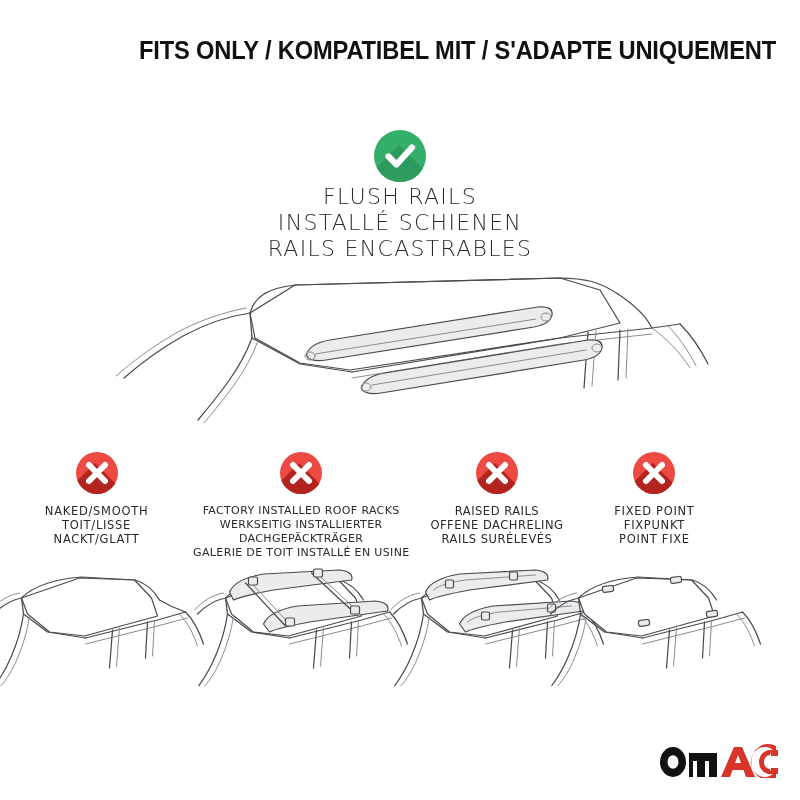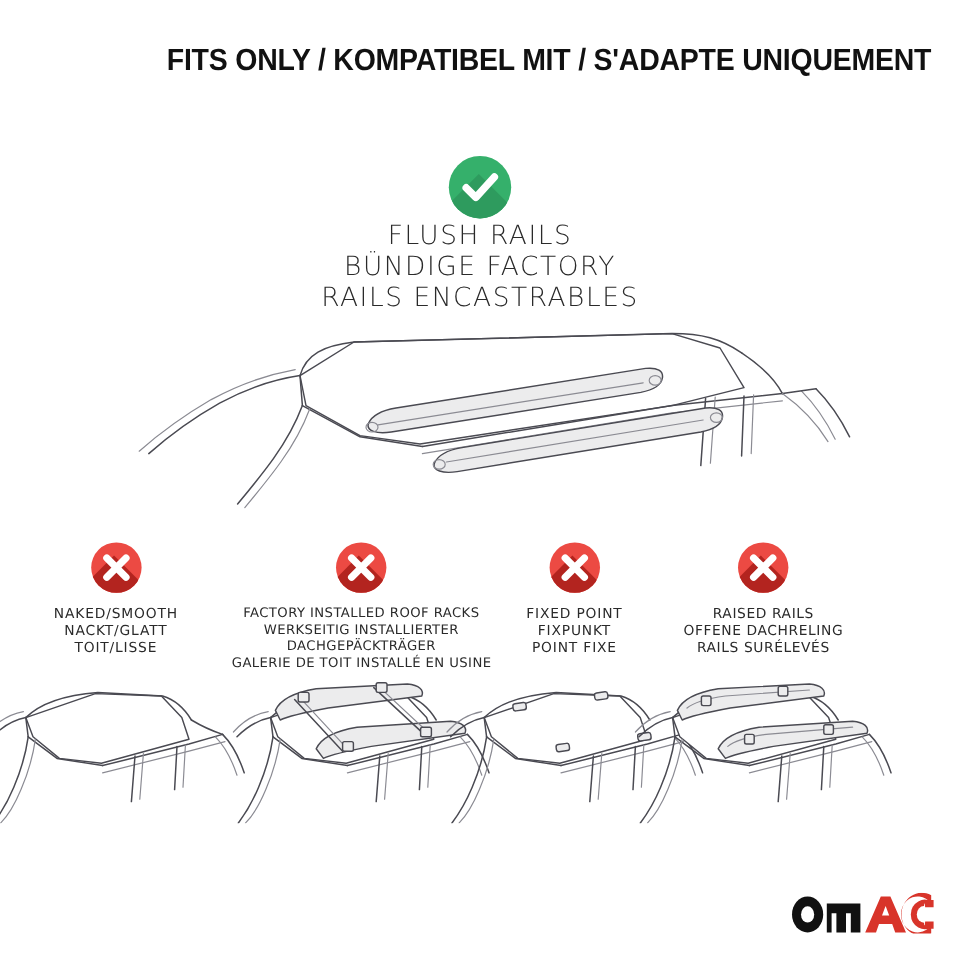--- a/index.html
+++ b/index.html
@@ -176,21 +176,21 @@
 
   <div class="badge-ok">
     <div class="circle"></div>
     <svg viewBox="0 0 52 52" width="52" height="52">
       <path d="M14.5 26.5 L22.5 34.5 L38 17.5" fill="none" stroke="#ffffff" stroke-width="6.2" stroke-linecap="round" stroke-linejoin="round"></path>
     </svg>
   </div>
 
   <div class="hero-labels">
     <div>FLUSH RAILS</div>
-    <div>BÜNDIGE FACTORY</div>
+    <div>INSTALLÉ SCHIENEN</div>
     <div>RAILS ENCASTRABLES</div>
   </div>
 
   
   <svg class="hero-art" viewBox="0 0 800 160">
 
     <path class="fill-white" d="M295 17 L560 10 L600 22 L620 55 L560 70 L350 102 L300 95 L255 70 L250 45 Z"></path>
 
     <path class="ln" d="M250 45 C 255 27, 270 20, 295 17 L560 10 C 585 10, 600 14, 618 26"></path>
 
@@ -235,22 +235,22 @@
 
   <div class="col col-0">
     <div class="badge-bad">
       <div class="circle"></div>
       <svg viewBox="0 0 42 42" width="42" height="42">
         <path d="M13 13 L29 29 M29 13 L13 29" fill="none" stroke="#ffffff" stroke-width="6" stroke-linecap="round"></path>
       </svg>
     </div>
     <div class="col-labels">
       <div>NAKED/SMOOTH</div>
+      <div>TOIT/LISSE</div>
       <div>NACKT/GLATT</div>
-      <div>TOIT/LISSE</div>
     </div>
     <svg class="col-art" viewBox="0 0 215 130">
       <path class="fill-white" d="M32 42 L90 22 L145 24 L162 42 L168 60 L95 80 L60 76 L38 58 Z"></path>
       <path class="ln" d="M32 42 C 44 30, 66 23, 92 21 L146 24 C 156 27, 164 34, 170 44"></path>
       <path class="ln" d="M32 42 C 22 44, 12 50, 4 58"></path>
       <path class="ln-thin" d="M30 37 C 19 39, 9 45, 1 54"></path>
       <path class="ln" d="M34 58 L58 76 L96 82"></path>
       <path class="ln" d="M32 42 L34 58"></path>
       <path class="ln" d="M34 58 C 32 72, 28 86, 22 100 C 17 112, 11 122, 5 130"></path>
       <path class="ln-thin" d="M40 60 C 38 74, 34 88, 28 102 C 23 114, 17 124, 11 130"></path>
@@ -305,96 +305,96 @@
       <path class="ln" d="M118 17 L160 56" stroke-width="2.2"></path>
       <path class="ln-thin" d="M122 16 L164 55"></path>
 
       <rect class="fill-soft" x="55" y="21" width="9" height="8" rx="1.5"></rect>
       <rect class="fill-soft" x="92" y="62" width="9" height="8" rx="1.5"></rect>
       <rect class="fill-soft" x="120" y="13" width="9" height="8" rx="1.5"></rect>
       <rect class="fill-soft" x="157" y="50" width="9" height="8" rx="1.5"></rect>
     </svg>
   </div>
 
-  <div class="col col-3">
+  <div class="col col-2">
     <div class="badge-bad">
       <div class="circle"></div>
       <svg viewBox="0 0 42 42" width="42" height="42">
         <path d="M13 13 L29 29 M29 13 L13 29" fill="none" stroke="#ffffff" stroke-width="6" stroke-linecap="round"></path>
       </svg>
     </div>
     <div class="col-labels">
-      <div>FIXED POINT</div>
-      <div>FIXPUNKT</div>
-      <div>POINT FIXE</div>
+      <div>RAISED RAILS</div>
+      <div>OFFENE DACHRELING</div>
+      <div>RAILS SURÉLEVÉS</div>
     </div>
     <svg class="col-art" viewBox="0 0 215 130">
       <path class="fill-white" d="M32 42 L90 22 L145 24 L162 42 L168 60 L95 80 L60 76 L38 58 Z"></path>
       <path class="ln" d="M32 42 C 44 30, 66 23, 92 21 L146 24 C 156 27, 164 34, 170 44"></path>
       <path class="ln" d="M32 42 C 22 44, 12 50, 4 58"></path>
       <path class="ln-thin" d="M30 37 C 19 39, 9 45, 1 54"></path>
       <path class="ln" d="M34 58 L58 76 L96 82"></path>
       <path class="ln" d="M32 42 L34 58"></path>
       <path class="ln" d="M34 58 C 32 72, 28 86, 22 100 C 17 112, 11 122, 5 130"></path>
       <path class="ln-thin" d="M40 60 C 38 74, 34 88, 28 102 C 23 114, 17 124, 11 130"></path>
       <path class="ln" d="M96 82 L168 64 L196 56"></path>
       <path class="ln-thin" d="M96 88 L168 70 L198 62"></path>
       <path class="ln" d="M123 74 L120 112"></path>
       <path class="ln-thin" d="M130 72 L127 110"></path>
       <path class="ln" d="M158 66 L156 102"></path>
       <path class="ln-thin" d="M165 65 L163 100"></path>
       <path class="ln" d="M196 56 C 204 64, 210 76, 214 88"></path>
       <path class="ln-thin" d="M190 58 C 198 66, 204 78, 208 90"></path>
 
-      <rect class="fill-soft" x="56" y="30" width="11" height="6" rx="2" transform="rotate(-8 61 33)"></rect>
-      <rect class="fill-soft" x="124" y="21" width="11" height="6" rx="2" transform="rotate(-8 129 24)"></rect>
-      <rect class="fill-soft" x="92" y="64" width="11" height="6" rx="2" transform="rotate(-8 97 67)"></rect>
-      <rect class="fill-soft" x="160" y="55" width="11" height="6" rx="2" transform="rotate(-8 165 58)"></rect>
+      <path class="fill-soft" d="M36 36 C 40 27, 52 21, 70 18 L146 14 C 156 15, 160 19, 158 24 L80 34 C 64 37, 48 40, 40 44 Z"></path>
+      <path class="ln-thin" d="M44 34 C 50 29, 62 26, 76 24 L146 19"></path>
+      <path class="fill-soft" d="M70 68 C 74 59, 86 53, 104 50 L182 45 C 192 46, 196 50, 194 55 L116 66 C 100 69, 84 72, 76 76 Z"></path>
+      <path class="ln-thin" d="M78 66 C 84 61, 96 58, 110 56 L182 50"></path>
+
+      <rect class="fill-soft" x="56" y="24" width="8" height="8" rx="1.5"></rect>
+      <rect class="fill-soft" x="120" y="16" width="8" height="8" rx="1.5"></rect>
+      <rect class="fill-soft" x="92" y="56" width="8" height="8" rx="1.5"></rect>
+      <rect class="fill-soft" x="158" y="48" width="8" height="8" rx="1.5"></rect>
     </svg>
   </div>
 
-  <div class="col col-2">
+  <div class="col col-3">
     <div class="badge-bad">
       <div class="circle"></div>
       <svg viewBox="0 0 42 42" width="42" height="42">
         <path d="M13 13 L29 29 M29 13 L13 29" fill="none" stroke="#ffffff" stroke-width="6" stroke-linecap="round"></path>
       </svg>
     </div>
     <div class="col-labels">
-      <div>RAISED RAILS</div>
-      <div>OFFENE DACHRELING</div>
-      <div>RAILS SURÉLEVÉS</div>
+      <div>FIXED POINT</div>
+      <div>FIXPUNKT</div>
+      <div>POINT FIXE</div>
     </div>
     <svg class="col-art" viewBox="0 0 215 130">
       <path class="fill-white" d="M32 42 L90 22 L145 24 L162 42 L168 60 L95 80 L60 76 L38 58 Z"></path>
       <path class="ln" d="M32 42 C 44 30, 66 23, 92 21 L146 24 C 156 27, 164 34, 170 44"></path>
       <path class="ln" d="M32 42 C 22 44, 12 50, 4 58"></path>
       <path class="ln-thin" d="M30 37 C 19 39, 9 45, 1 54"></path>
       <path class="ln" d="M34 58 L58 76 L96 82"></path>
       <path class="ln" d="M32 42 L34 58"></path>
       <path class="ln" d="M34 58 C 32 72, 28 86, 22 100 C 17 112, 11 122, 5 130"></path>
       <path class="ln-thin" d="M40 60 C 38 74, 34 88, 28 102 C 23 114, 17 124, 11 130"></path>
       <path class="ln" d="M96 82 L168 64 L196 56"></path>
       <path class="ln-thin" d="M96 88 L168 70 L198 62"></path>
       <path class="ln" d="M123 74 L120 112"></path>
       <path class="ln-thin" d="M130 72 L127 110"></path>
       <path class="ln" d="M158 66 L156 102"></path>
       <path class="ln-thin" d="M165 65 L163 100"></path>
       <path class="ln" d="M196 56 C 204 64, 210 76, 214 88"></path>
       <path class="ln-thin" d="M190 58 C 198 66, 204 78, 208 90"></path>
 
-      <path class="fill-soft" d="M36 36 C 40 27, 52 21, 70 18 L146 14 C 156 15, 160 19, 158 24 L80 34 C 64 37, 48 40, 40 44 Z"></path>
-      <path class="ln-thin" d="M44 34 C 50 29, 62 26, 76 24 L146 19"></path>
-      <path class="fill-soft" d="M70 68 C 74 59, 86 53, 104 50 L182 45 C 192 46, 196 50, 194 55 L116 66 C 100 69, 84 72, 76 76 Z"></path>
-      <path class="ln-thin" d="M78 66 C 84 61, 96 58, 110 56 L182 50"></path>
-
-      <rect class="fill-soft" x="56" y="24" width="8" height="8" rx="1.5"></rect>
-      <rect class="fill-soft" x="120" y="16" width="8" height="8" rx="1.5"></rect>
-      <rect class="fill-soft" x="92" y="56" width="8" height="8" rx="1.5"></rect>
-      <rect class="fill-soft" x="158" y="48" width="8" height="8" rx="1.5"></rect>
+      <rect class="fill-soft" x="56" y="30" width="11" height="6" rx="2" transform="rotate(-8 61 33)"></rect>
+      <rect class="fill-soft" x="124" y="21" width="11" height="6" rx="2" transform="rotate(-8 129 24)"></rect>
+      <rect class="fill-soft" x="92" y="64" width="11" height="6" rx="2" transform="rotate(-8 97 67)"></rect>
+      <rect class="fill-soft" x="160" y="55" width="11" height="6" rx="2" transform="rotate(-8 165 58)"></rect>
     </svg>
   </div>
 </div>
 
 <svg class="logo" viewBox="0 0 120 34">
 
   <g>
     <ellipse cx="15" cy="18" rx="13" ry="15" fill="#111111"></ellipse>
     <ellipse cx="15" cy="18" rx="5.5" ry="6.8" fill="#ffffff"></ellipse>
   </g>

